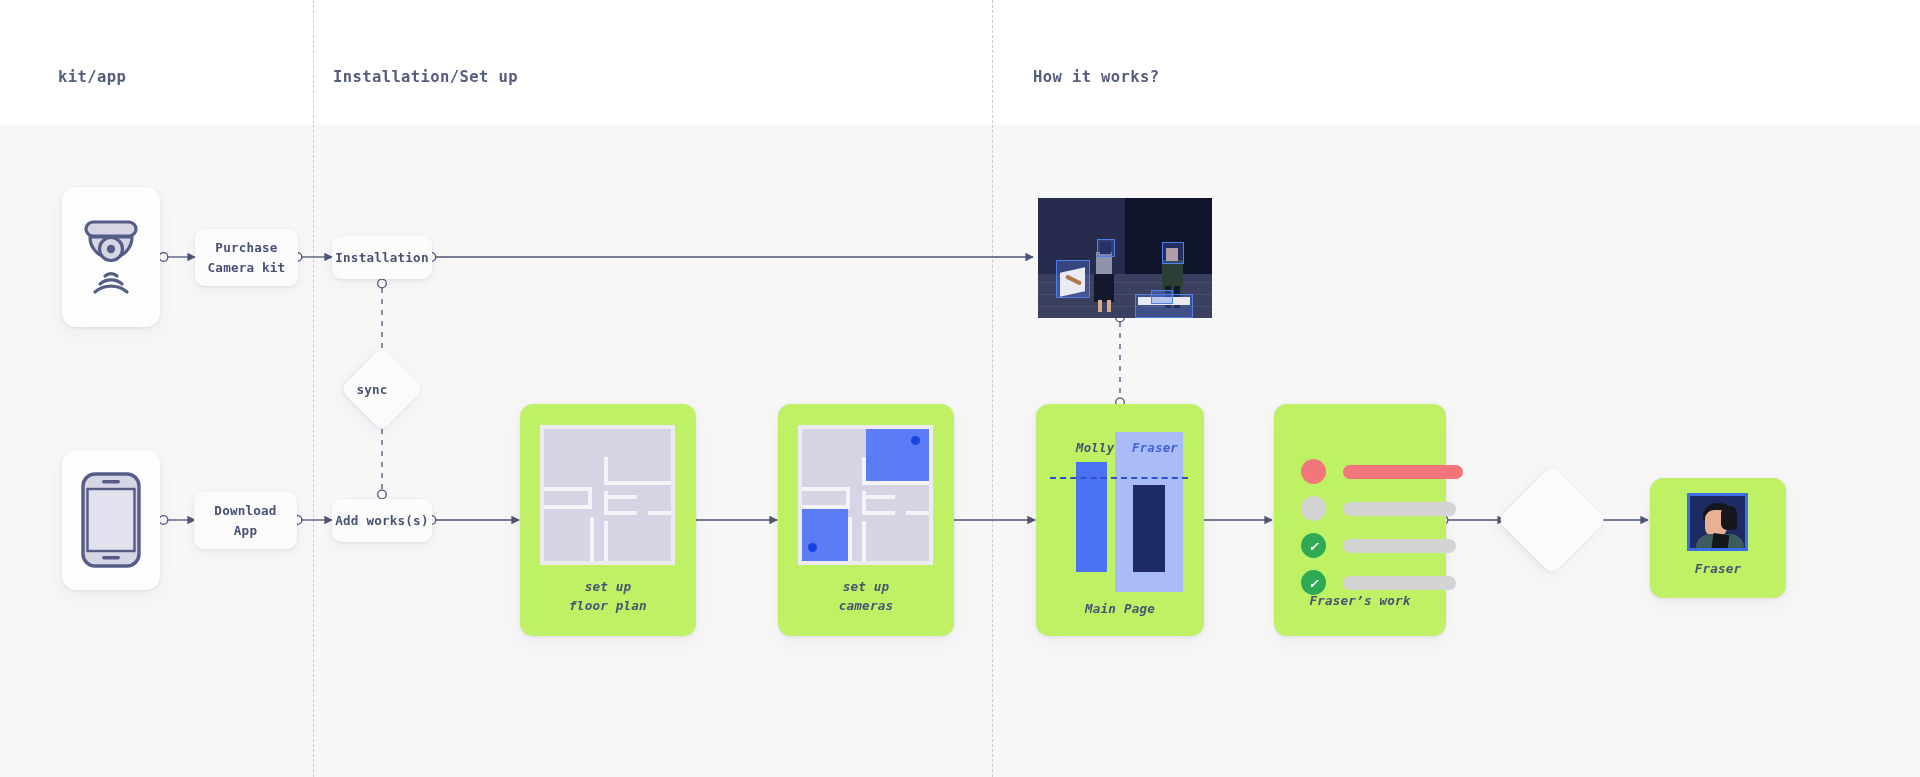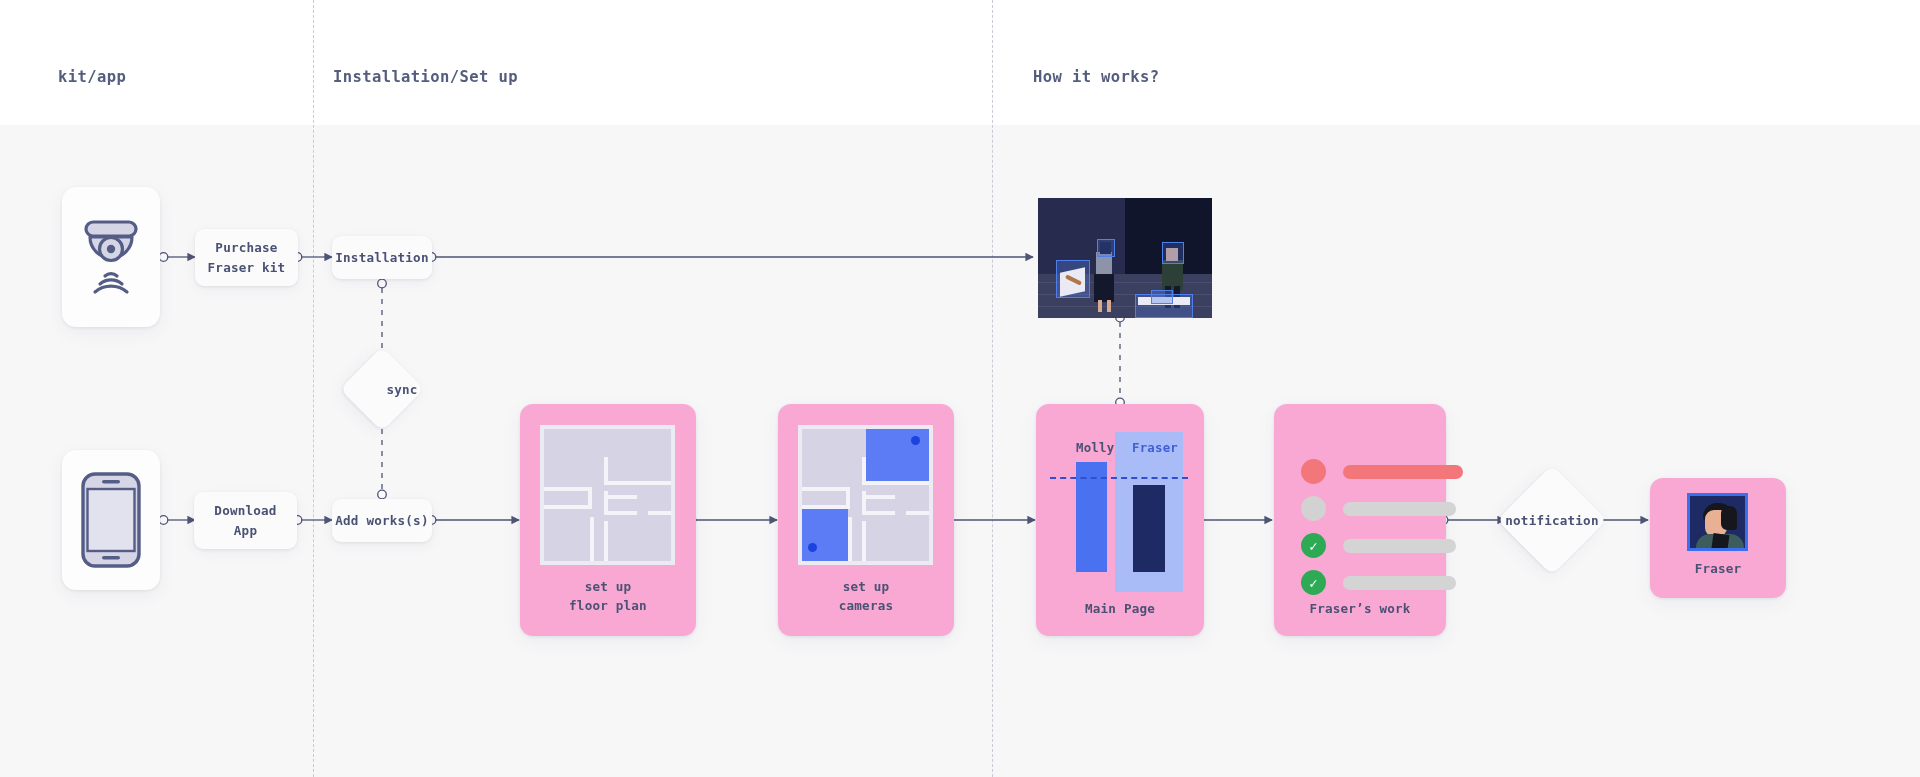--- a/index.html
+++ b/index.html
@@ -53,23 +53,23 @@
 
   
   .tile{
     position:absolute; background:#fdfdfe; border-radius:14px;
     box-shadow:0 1px 3px rgba(60,64,100,.10), 0 6px 18px rgba(60,64,100,.06);
     display:flex; align-items:center; justify-content:center;
   }
 
   
   .card{
-    position:absolute; background:#f9a8d4; border-radius:13px;
+    position:absolute; background:#bef264; border-radius:13px;
     box-shadow:0 1px 3px rgba(60,64,100,.10), 0 6px 20px rgba(60,64,100,.06);
-    display:flex; flex-direction:column; align-items:center;
+    display:flex; flex-direction:column; align-items:center;font-style:italic;
   }
   .card-caption{
     position:absolute; left:0; width:100%; text-align:center;
     font-size:12.6px; font-weight:700; color:#4a5274; line-height:1.5;
     white-space:pre-line; letter-spacing:.2px;
   }
 
   
   .floorplan{ position:absolute; background:#eceaf3; }
   .fp-inner{ position:absolute; background:#d6d4e4; }
@@ -187,34 +187,33 @@
   <div class="tile" style="left:62px; top:450px; width:98px; height:140px;">
     <svg width="62" height="98" viewBox="0 0 62 98">
       <rect x="3" y="3" width="56" height="92" rx="12" fill="#d6d5e6" stroke="#555d86" stroke-width="3.4"></rect>
       <rect x="7.5" y="18" width="47" height="62" fill="#e2e1ee" stroke="#555d86" stroke-width="2.4"></rect>
       <rect x="22" y="9" width="18" height="3.6" rx="1.8" fill="#555d86"></rect>
       <rect x="22" y="85" width="18" height="3.6" rx="1.8" fill="#555d86"></rect>
     </svg>
   </div>
 
   <div class="node" style="left:195px; top:229px; width:103px; height:57px;">Purchase
-Fraser kit</div>
+Camera kit</div>
 
   <div class="node" style="left:194px; top:492px; width:103px; height:57px;">Download
 App</div>
 
   <div class="node" style="left:332px; top:236px; width:100px; height:43px;">Installation</div>
 
   <div class="node" style="left:332px; top:499px; width:100px; height:43px;">Add works(s)</div>
 
   <div class="diamond" style="left:352px; top:359px; width:60px; height:60px;"></div>
-  <div class="diamond-label" style="left:362px; top:359px; width:80px; height:60px;">sync</div>
+  <div class="diamond-label" style="left:332px; top:359px; width:80px; height:60px;">sync</div>
 
   <div class="diamond" style="left:1513px; top:481px; width:78px; height:78px;"></div>
-  <div class="diamond-label" style="left:1492px; top:481px; width:120px; height:78px;">notification</div>
 
   <div class="video" style="left:1038px; top:198px; width:174px; height:120px;">
     <div class="v-abs" style="left:0; top:0; width:87px; height:120px; background:#272c4e;"></div>
     <div class="v-abs" style="left:87px; top:0; width:87px; height:120px; background:#11152b;"></div>
     <div class="v-abs" style="left:0; top:76px; width:174px; height:44px; background:#3b4061;"></div>
     <div class="v-abs" style="left:0; top:84px; width:174px; height:1px; background:#4a4f70;"></div>
     <div class="v-abs" style="left:0; top:96px; width:174px; height:1px; background:#4a4f70;"></div>
     <div class="v-abs" style="left:0; top:108px; width:174px; height:1px; background:#4a4f70;"></div>
 
     <div class="v-abs" style="left:58px; top:54px; width:16px; height:26px; background:#8d93a8;"></div>
@@ -305,21 +304,21 @@
         <span class="check">✓</span>
       </div>
       <div class="task-bar" style="width:113px; background:#d4d4d4;"></div>
     </div>
     <div class="task-row" style="left:27px; top:166px;">
       <div class="task-dot" style="background:#2eaa55;">
         <span class="check">✓</span>
       </div>
       <div class="task-bar" style="width:113px; background:#d4d4d4;"></div>
     </div>
-    <div class="card-caption" style="top:196px;">Fraser’s work</div>
+    <div class="card-caption" style="top:188px;">Fraser’s work</div>
   </div>
 
   <div class="card" style="left:1650px; top:478px; width:136px; height:120px;">
     <div class="avatar-frame" style="left:37px; top:15px; width:61px; height:58px;">
       <div style="position:absolute; left:13px; top:7px; width:30px; height:18px; background:#16161d; border-radius:14px 14px 4px 4px;"></div>
       <div style="position:absolute; left:15px; top:14px; width:22px; height:26px; background:#e8b193; border-radius:9px 6px 8px 8px;"></div>
       <div style="position:absolute; left:31px; top:10px; width:16px; height:24px; background:#16161d; border-radius:7px 7px 3px 6px;"></div>
       <div style="position:absolute; left:6px; top:38px; width:48px; height:22px; background:#3c5c5e; border-radius:14px 14px 0 0;"></div>
       <div style="position:absolute; left:22px; top:38px; width:16px; height:22px; background:#16161d; transform:rotate(8deg);"></div>
     </div>

